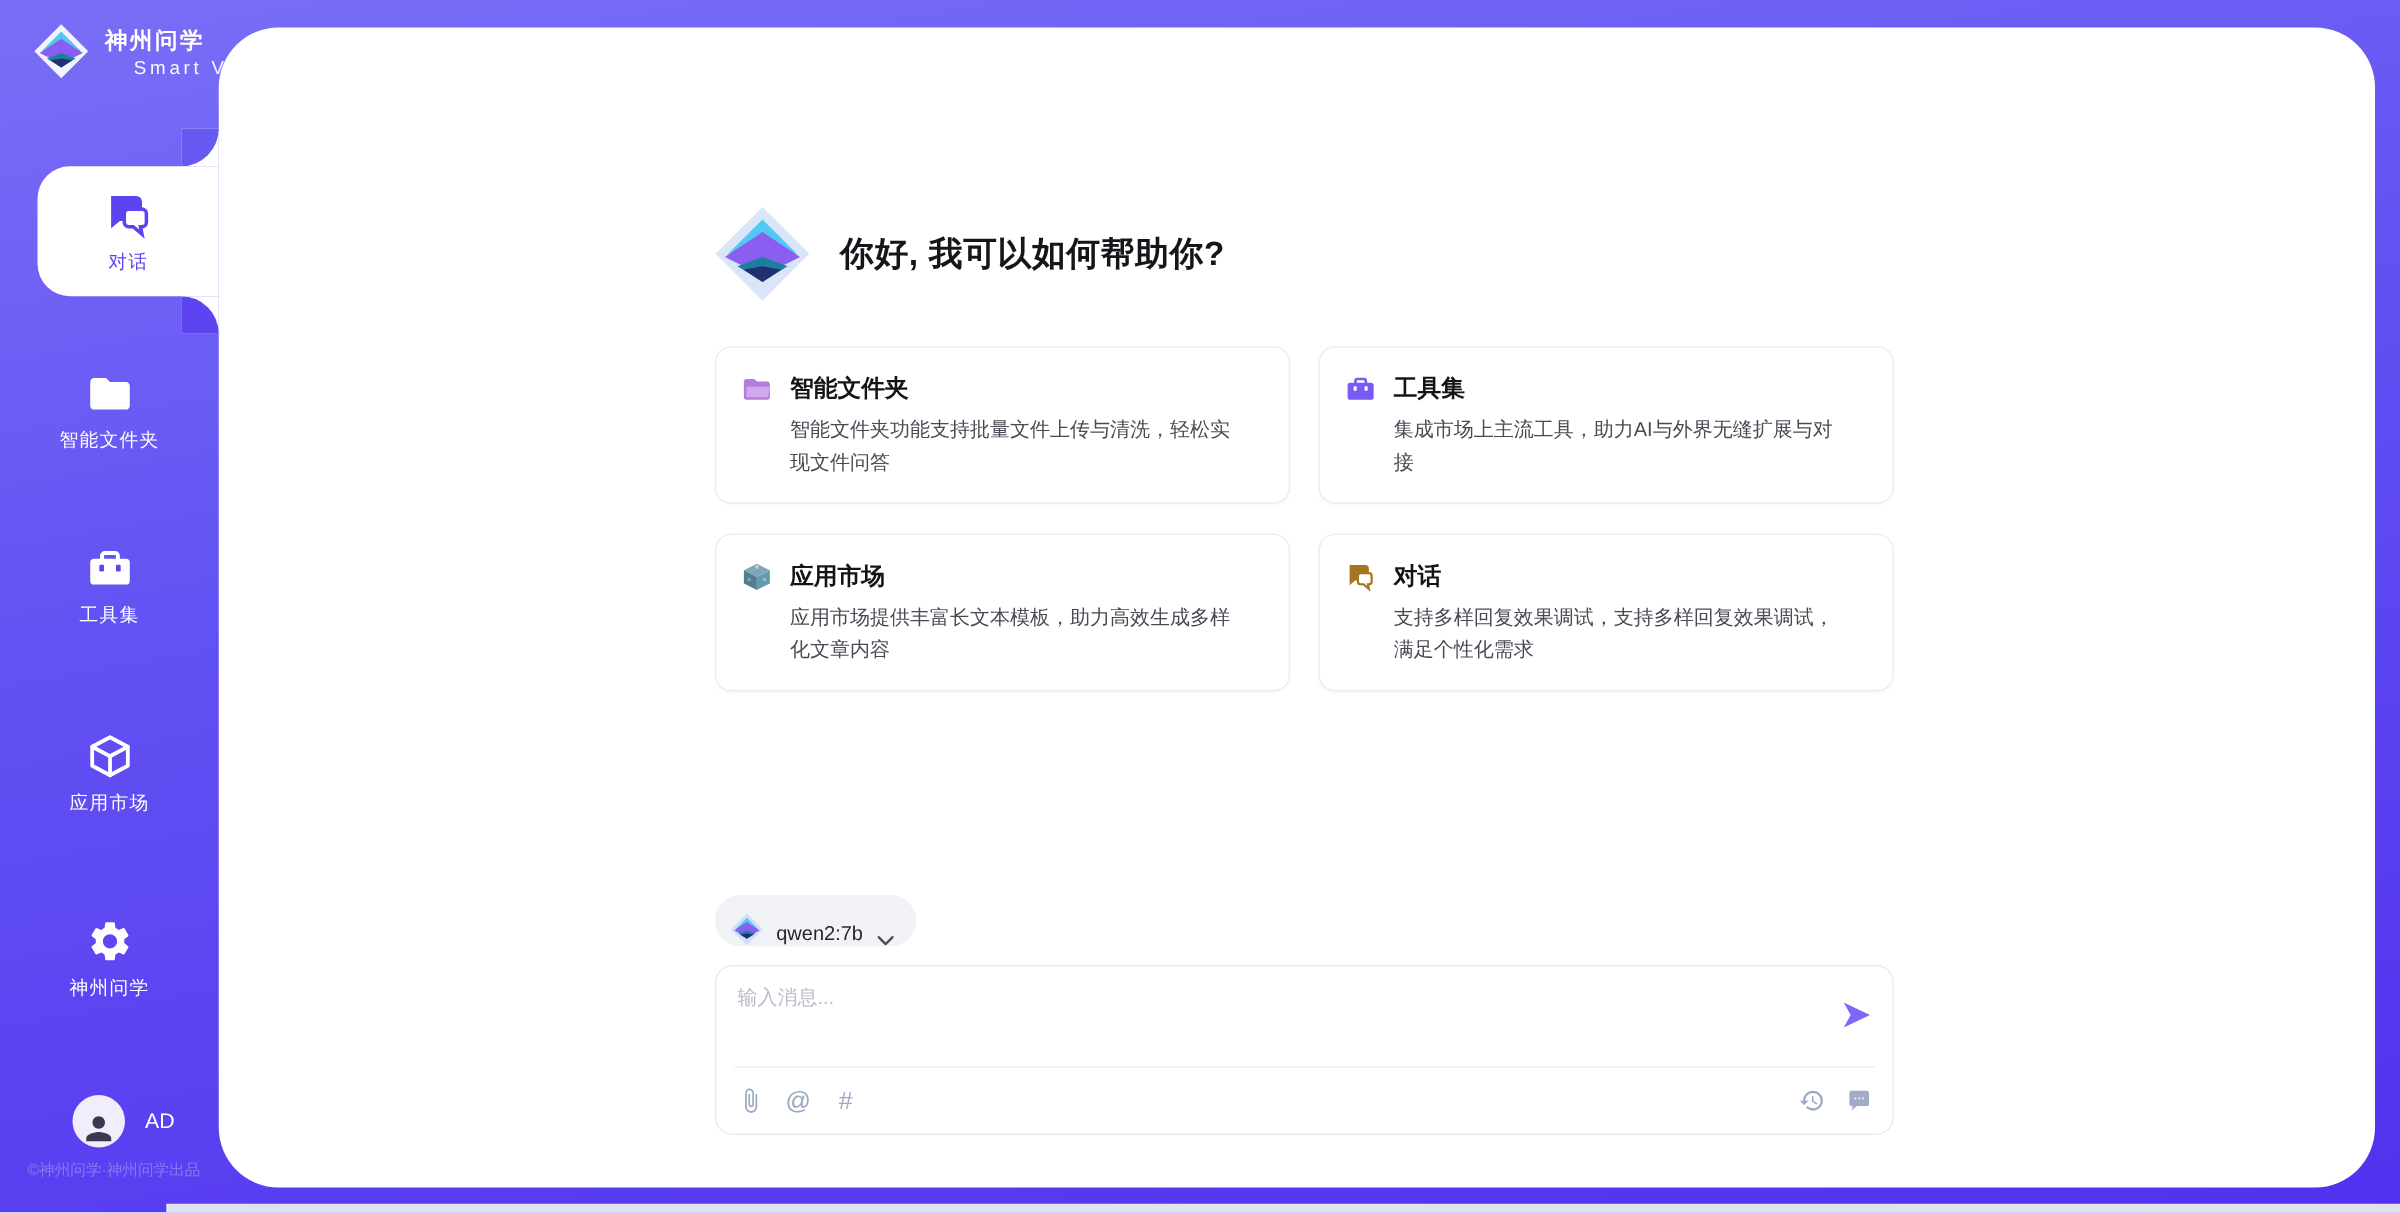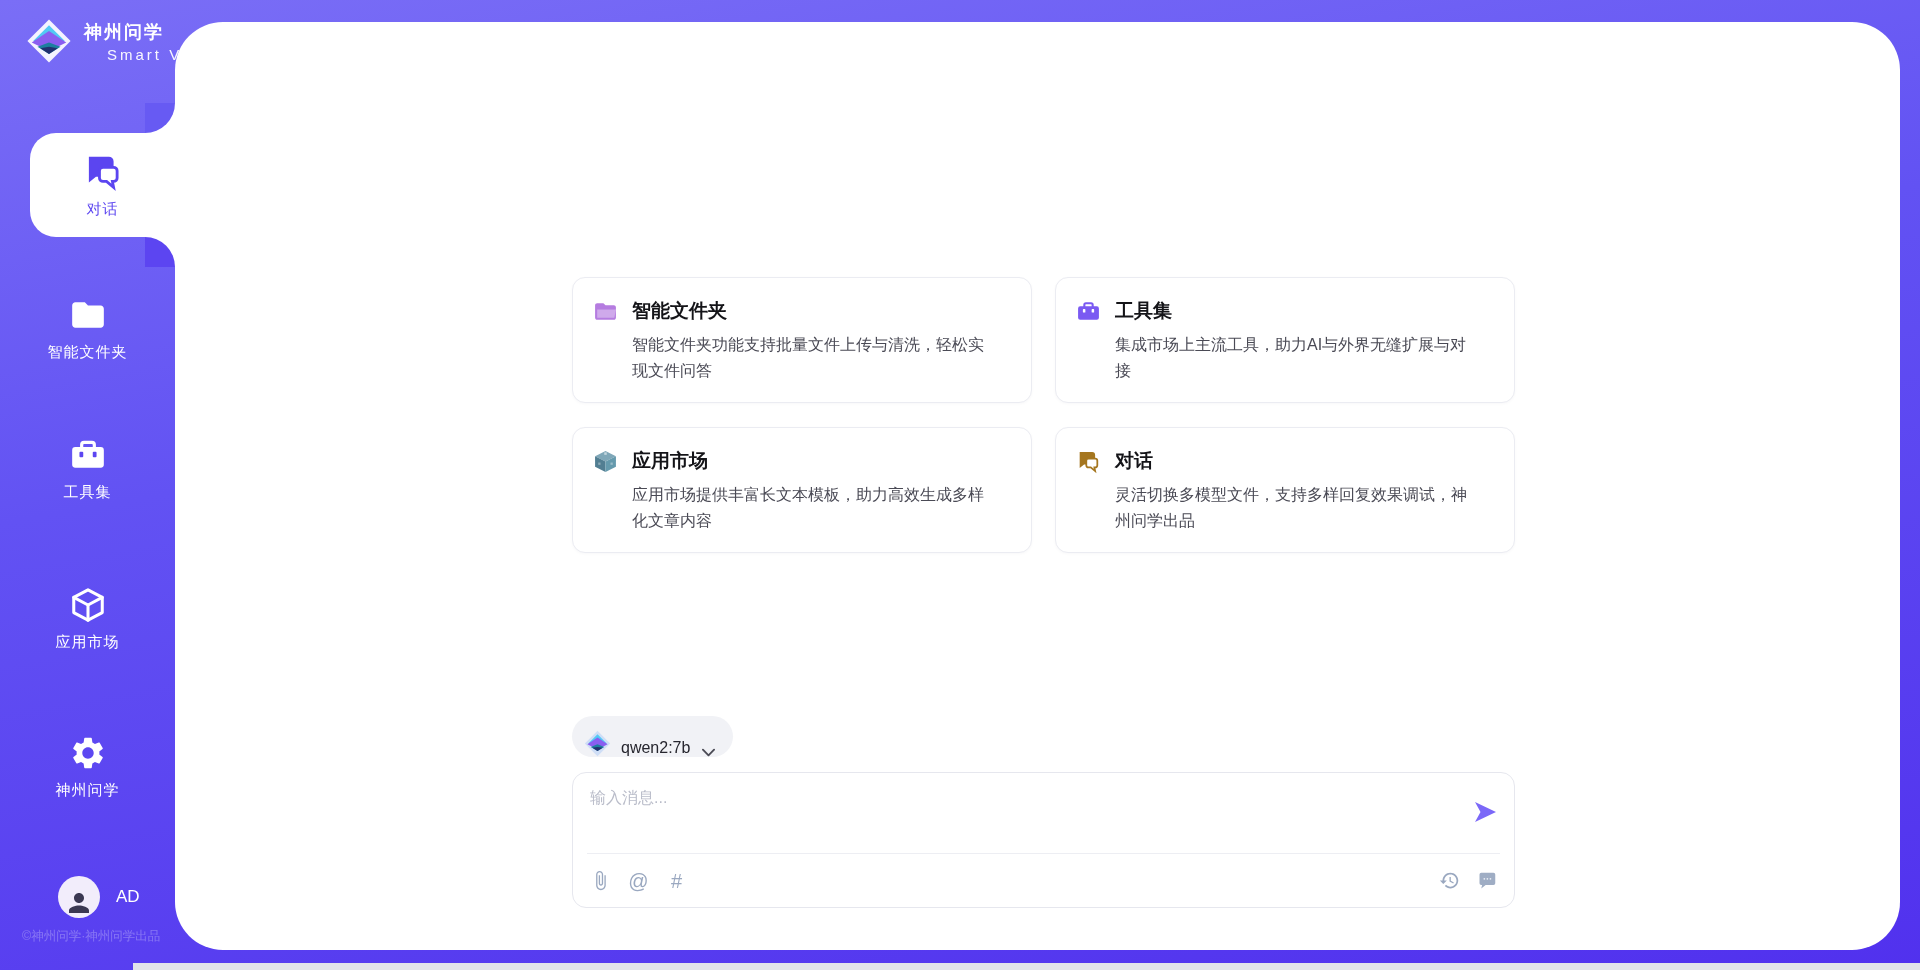--- a/index.html
+++ b/index.html
@@ -177,20 +177,30 @@
     <div class="avatar">
       <svg viewBox="0 0 24 24">
         <path fill="#3b3852" d="M12 12c2.21 0 4-1.79 4-4s-1.79-4-4-4-4 1.79-4 4 1.79 4 4 4zm0 2c-2.67 0-8 1.34-8 4v2h16v-2c0-2.66-5.33-4-8-4z"></path>
       </svg>
     </div>
     <div class="user-name">AD</div>
   </div>
 
   <div class="copyright">©神州问学·神州问学出品</div>
 
+  <div class="greeting">
+    <svg class="diamond" viewBox="0 0 64 64">
+      <polygon points="32,2 62,32 32,62 2,32" fill="#dbe5f8"></polygon>
+      <polygon points="32,10 54,32 10,32" fill="#52c9f4"></polygon>
+      <polygon points="32,18 56,34 32,46 8,34" fill="#8a5ef0"></polygon>
+      <polygon points="32,34 48,40 32,50 16,40" fill="#1d7f9f"></polygon>
+      <polygon points="32,40 44,42 32,50 20,42" fill="#23306f"></polygon>
+    </svg>
+    <div class="greeting-title">你好, 我可以如何帮助你?</div>
+  </div>
 
   <div class="cards">
 
     <div class="card">
       <div class="card-head">
         <svg viewBox="0 0 24 24">
           <path fill="#b57ce0" d="M10 4H4c-1.1 0-2 .9-2 2v12c0 1.1.9 2 2 2h16c1.1 0 2-.9 2-2V8c0-1.1-.9-2-2-2h-8l-2-2z"></path>
           <path fill="#ffffff" opacity=".35" d="M4 10h18l-1.5 8H4z"></path>
         </svg>
         <div class="card-title">智能文件夹</div>
@@ -226,21 +236,21 @@
     </div>
 
     <div class="card">
       <div class="card-head">
         <svg viewBox="0 0 34 34">
           <path d="M5 4 h17 a4 4 0 0 1 4 4 v9 a4 4 0 0 1 -4 4 h-11 l-6 5 z" fill="#a5761f"></path>
           <path d="M17 13 h9 a3 3 0 0 1 3 3 v6 a3 3 0 0 1 -3 3 h-1 l1 5 -6 -5 h-3 a3 3 0 0 1 -3 -3 v-6 a3 3 0 0 1 3 -3 z" fill="#ffffff" stroke="#a5761f" stroke-width="2.4"></path>
         </svg>
         <div class="card-title">对话</div>
       </div>
-      <div class="card-desc">灵活切换多模型文件，支持多样回复效果调试，神州问学出品</div>
+      <div class="card-desc">支持多样回复效果调试，支持多样回复效果调试，满足个性化需求</div>
     </div>
 
   </div>
 
   <div class="model-pill">
     <svg class="diamond" viewBox="0 0 64 64">
       <polygon points="32,2 62,32 32,62 2,32" fill="#cfdef6"></polygon>
       <polygon points="32,10 54,32 10,32" fill="#52c9f4"></polygon>
       <polygon points="32,18 56,34 32,46 8,34" fill="#8a5ef0"></polygon>
       <polygon points="32,34 48,40 32,50 16,40" fill="#1d7f9f"></polygon>

